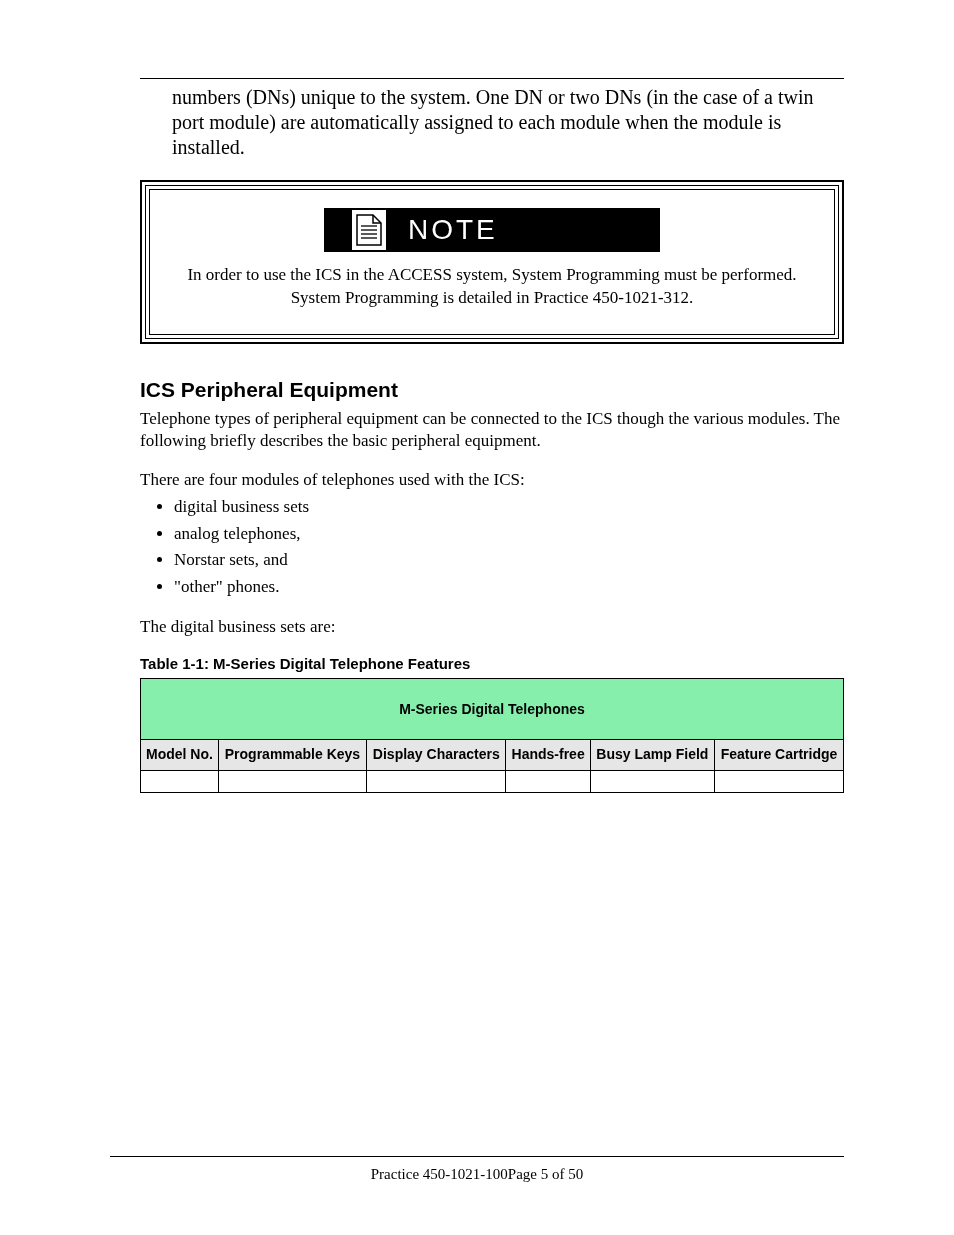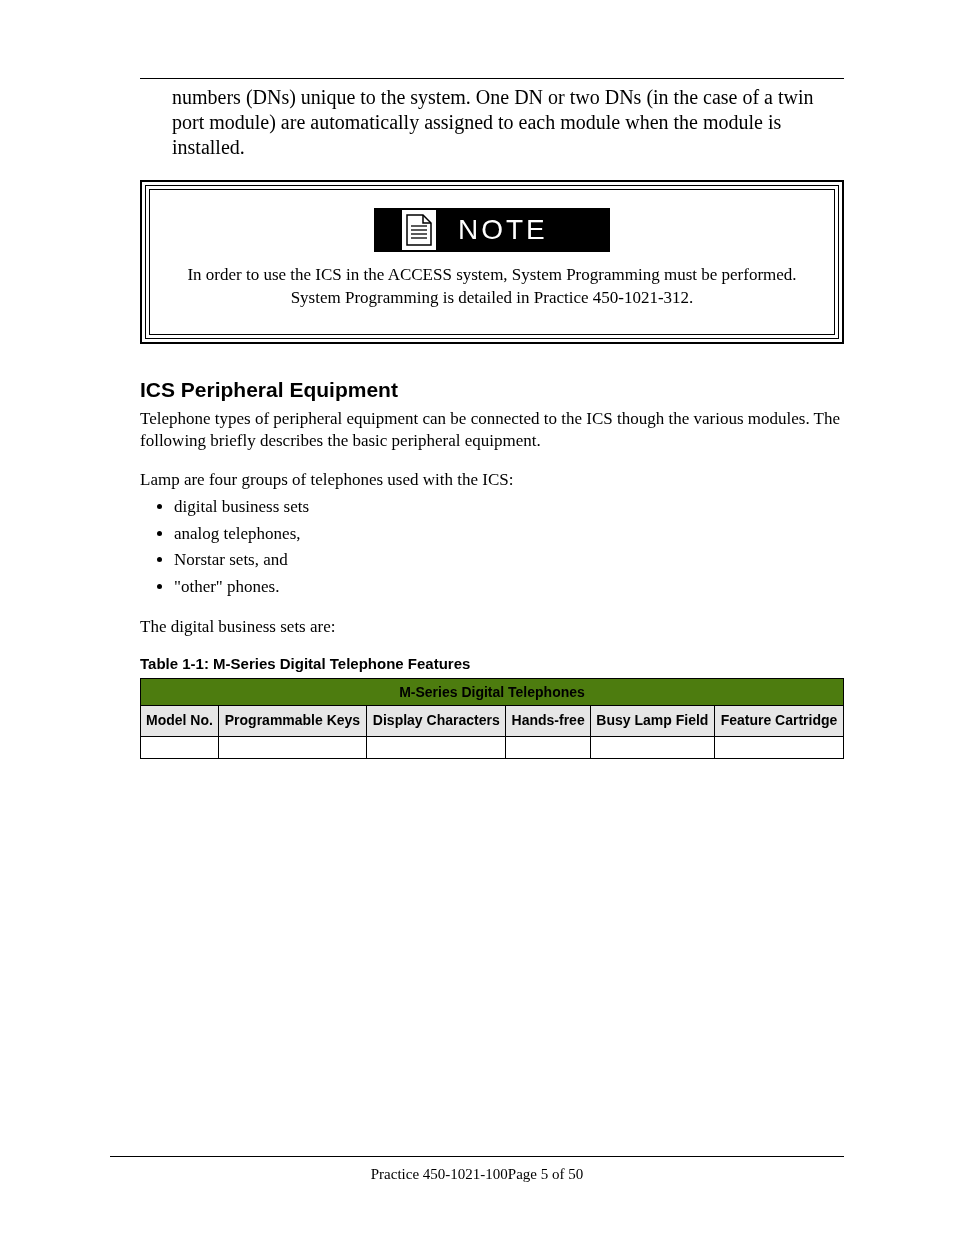--- a/index.html
+++ b/index.html
@@ -47,21 +47,21 @@
     padding: 18px 16px 24px 16px;
     text-align: center;
   }
   .note-banner {
     display: inline-flex;
     align-items: center;
     background: #000;
     color: #fff;
     padding: 0;
     margin-bottom: 12px;
-    width: 236px;
+    width: 336px;
     height: 44px;
     justify-content: flex-start;
     padding-left: 28px;
     gap: 22px;
   }
   .note-icon-wrap {
     background: #fff;
     width: 34px;
     height: 40px;
     position: relative;
@@ -113,24 +113,24 @@
     font-family: Arial, Helvetica, sans-serif;
     font-size: 14px;
   }
   table.spec th, table.spec td {
     border: 1px solid #000;
     padding: 6px 4px;
     text-align: center;
     vertical-align: middle;
   }
   table.spec thead tr.title-row th {
-    background: #4d7c0f;
+    background: #86efac;
     font-weight: bold;
     font-size: 14px;
-    padding: 5px;
+    padding: 22px;
   }
   table.spec thead tr.head-row th {
     background: #e6e6e6;
     font-weight: bold;
     line-height: 1.25;
   }
   table.spec tbody td {
     background: #fff;
     height: 22px;
   }
@@ -184,21 +184,21 @@
           <span class="note-label">NOTE</span>
         </div>
         <div class="note-text">In order to use the ICS in the ACCESS system, System Programming must be performed. System Programming is detailed in Practice 450-1021-312.</div>
       </div>
     </div>
   </div>
 
   <div class="h2">ICS Peripheral Equipment</div>
   <div class="body-text">Telephone types of peripheral equipment can be connected to the ICS though the various modules. The following briefly describes the basic peripheral equipment.</div>
 
-  <div class="body-text" style="margin-bottom:4px;">Lamp are four groups of telephones used with the ICS:</div>
+  <div class="body-text" style="margin-bottom:4px;">There are four modules of telephones used with the ICS:</div>
   <ul class="list">
     <li>digital business sets</li>
     <li>analog telephones,</li>
     <li>Norstar sets, and</li>
     <li>"other" phones.</li>
   </ul>
   <div class="body-text">The digital business sets are:</div>
 
   <div class="table-caption">Table 1-1: M-Series Digital Telephone Features</div>
   <table class="spec">

